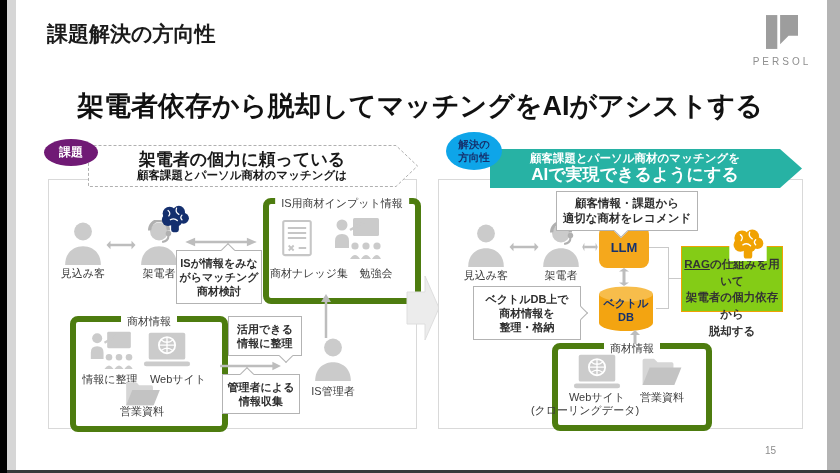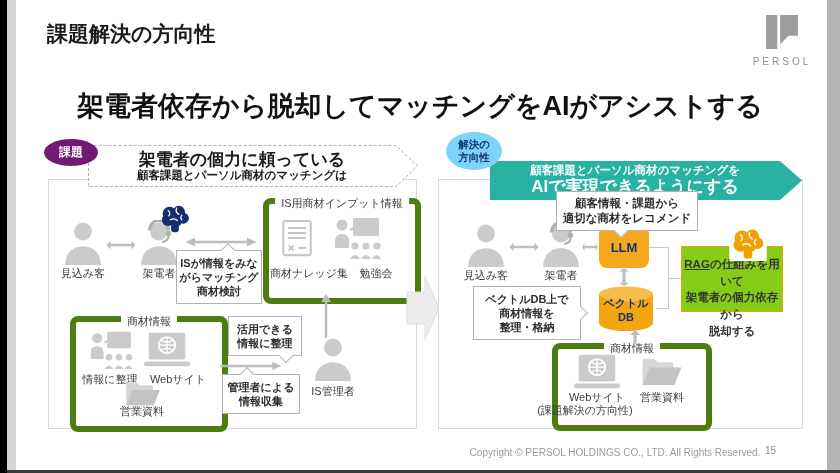--- a/index.html
+++ b/index.html
@@ -197,24 +197,24 @@
       </svg>
   </span>
   <div class="lbl" style="left:297px;top:384px;width:72px;">IS管理者</div>
 
   <span class="abs" style="left:405px;top:272px;">
     <svg width="36" height="72" viewBox="0 0 36 72">
         <path d="M2 20 H20 V4 L34 36 L20 68 V52 H2 Z" fill="#ececec" stroke="#dedede" stroke-width="1"></path>
       </svg>
   </span>
 
-  <div class="abs pre" style="left:446px;top:132px;width:56px;height:38px;background:#7dd3fc;border-radius:50%;color:#15316e;font-size:10.5px;font-weight:800;display:flex;align-items:center;justify-content:center;text-align:center;line-height:1.2;z-index:3;">解決の
+  <div class="abs pre" style="left:446px;top:132px;width:56px;height:38px;background:#0ea5e9;border-radius:50%;color:#15316e;font-size:10.5px;font-weight:800;display:flex;align-items:center;justify-content:center;text-align:center;line-height:1.2;z-index:3;">解決の
 方向性</div>
 
-  <div class="abs" style="left:490px;top:149px;width:312px;height:39px;z-index:2;margin-top:12px;">
+  <div class="abs" style="left:490px;top:149px;width:312px;height:39px;z-index:2;">
     <svg width="312" height="39" viewBox="0 0 312 39" style="position:absolute;inset:0;">
       <polygon points="0,0 290,0 312,19.5 290,39 0,39" fill="#27b2a4"></polygon>
     </svg>
     <div class="banner-text">
       <div style="font-size:11.5px;font-weight:700;color:#fff;">顧客課題とパーソル商材のマッチングを</div>
       <div style="font-size:17px;font-weight:800;color:#fff;text-align:center;">AIで実現できるようにする</div>
     </div>
   </div>
 
   <div class="abs" style="left:438px;top:179px;width:363px;height:248px;border:1px solid #d9d9d9;background:#fff;"></div>
@@ -292,21 +292,21 @@
       </svg>
   </span>
   <span class="abs" style="left:640px;top:356px;">
     <svg width="44" height="30" viewBox="0 0 48 34">
         <path d="M2 33 V5 q0-2 2-2 h11 l4 4 h16 q2 0 2 2 v24 z" fill="#d6d6d6"></path>
         <path d="M2 33 L10 13 h36 L38 33 z" fill="#c3c3c3"></path>
       </svg>
   </span>
   <div class="lbl" style="left:562px;top:390px;width:70px;">Webサイト</div>
   <div class="lbl" style="left:632px;top:390px;width:60px;">営業資料</div>
-  <div class="lbl" style="left:515px;top:403px;width:140px;">(課題解決の方向性)</div>
+  <div class="lbl" style="left:515px;top:403px;width:140px;">(クローリングデータ)</div>
 
   <span class="abs" style="left:629px;top:330px;">
     <svg width="12" height="14" viewBox="0 0 12 20" preserveAspectRatio="none">
         <path d="M6 5 V20" stroke="#bdbdbd" stroke-width="3"></path>
         <path d="M1 7 L6 0 L11 7 z" fill="#bdbdbd"></path>
       </svg>
   </span>
 
   <div class="cline" style="left:649px;top:247px;width:19px;height:1px;"></div>
   <div class="cline" style="left:656px;top:308px;width:12px;height:1px;"></div>
@@ -326,16 +326,15 @@
           <circle cx="27" cy="11" r="8"></circle>
           <circle cx="33" cy="19" r="7"></circle>
           <circle cx="13" cy="21" r="8"></circle>
           <circle cx="23" cy="21" r="9"></circle>
           <path d="M17 27 h10 v7 a3 3 0 0 1 -3 3 h-4 a3 3 0 0 1 -3 -3 z"></path>
         </g>
         <path d="M13 9 q4 3 1 7 M24 6 q-2 5 3 8 M16 21 q5 -3 9 1 M31 15 q-3 3 0 6" stroke="#fff" stroke-width="1.6" fill="none" stroke-linecap="round"></path>
       </svg>
   </span>
 
-  <div class="abs" style="left:460px;top:447px;width:310px;text-align:center;font-size:10px;color:#9b9b9b;">Copyright © PERSOL HOLDINGS CO., LTD. All Rights Reserved.</div>
   <div class="abs" style="left:765px;top:445px;font-size:10px;color:#8c8c8c;">15</div>
 
 </div>
 
 </body></html>

